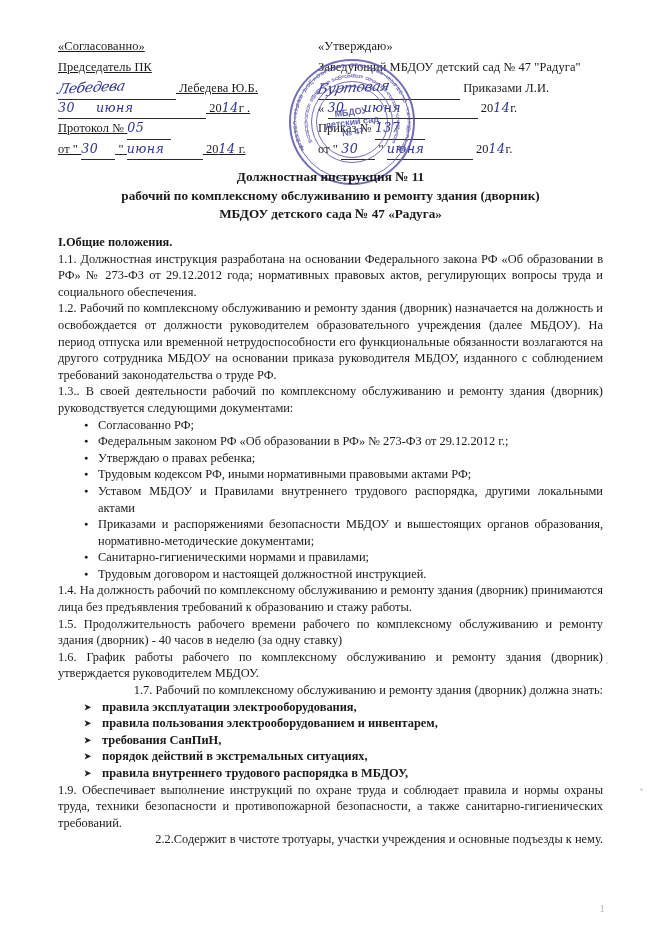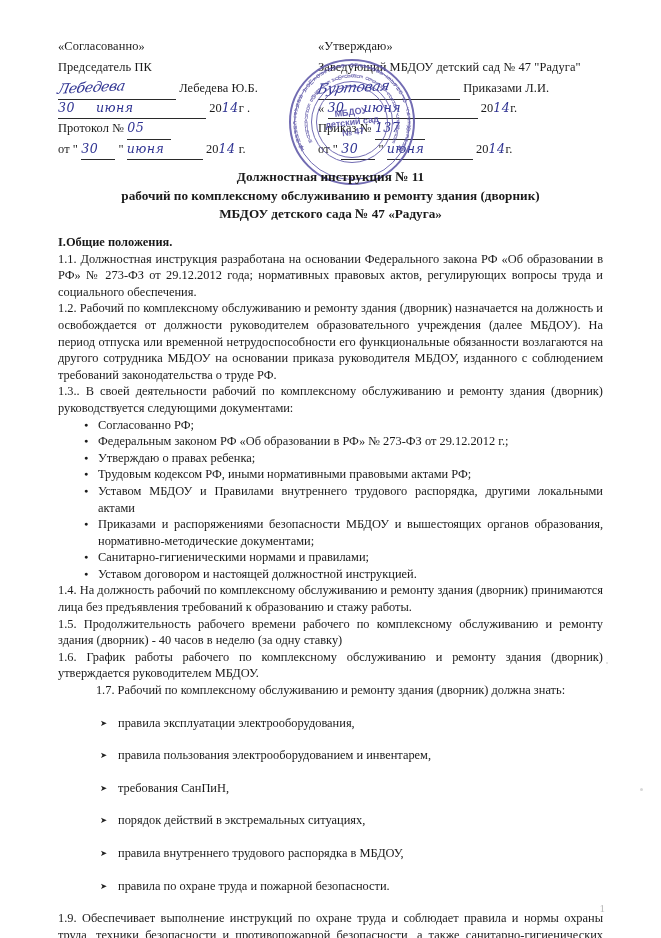--- a/index.html
+++ b/index.html
@@ -28,21 +28,21 @@
     width: 661px;
     height: 120px;
   }
   .appr-col {
     position: absolute;
     font-size: 12.4px;
     line-height: 20.5px;
     letter-spacing: 0.1px;
     white-space: nowrap;
   }
-  .appr-left  { left: 58px;  top: 0; }
+  .appr-left  { left: 58px;  top: 0; text-decoration: underline; }
   .appr-right { left: 318px; top: 0; }
 
   .appr-line { display: block; height: 20.5px; position: relative; }
 
   
   .blank {
     display: inline-block;
     border-bottom: 1px solid #2a2a2a;
     vertical-align: baseline;
     position: relative;
@@ -143,21 +143,21 @@
   }
   .sec-head {
     font-weight: bold;
     margin: 0;
   }
   .para {
     margin: 0;
     text-align: justify;
     text-indent: 0;
   }
-  .para.nojust { text-align: center; }
+  .para.nojust { text-align: right; }
 
   ul.b-dot, ul.b-arrow {
     margin: 0;
     padding: 0;
     list-style: none;
   }
   ul.b-dot > li {
     position: relative;
     padding-left: 40px;
     text-align: justify;
@@ -167,21 +167,22 @@
     content: "\25CF";
     position: absolute;
     left: 26px;
     top: -1px;
     font-size: 7px;
     line-height: 18px;
   }
   ul.b-arrow > li {
     position: relative;
     padding-left: 44px;
-    margin: 16px;
+    margin: 0;
+    font-weight: bold;
   }
   ul.b-arrow > li::before {
     content: "\27A4";
     position: absolute;
     left: 26px;
     top: 0px;
     font-size: 8.5px;
     line-height: 17px;
     color: #222;
   }
@@ -413,35 +414,34 @@
     <p class="para">1.3.. В своей деятельности рабочий по комплексному обслуживанию и ремонту здания (дворник)  руководствуется следующими документами:</p>
 
     <ul class="b-dot" id="docs-list">
         <li>Согласованно РФ;</li>
         <li>Федеральным законом РФ «Об образовании в РФ» № 273-ФЗ от 29.12.2012 г.;</li>
         <li>Утверждаю о правах ребенка;</li>
         <li>Трудовым кодексом РФ, иными нормативными правовыми актами РФ;</li>
         <li>Уставом МБДОУ и Правилами внутреннего трудового распорядка, другими локальными актами</li>
         <li>Приказами и распоряжениями безопасности МБДОУ и вышестоящих органов образования, нормативно-методические документами;</li>
         <li>Санитарно-гигиеническими нормами и правилами;</li>
-        <li>Уставом договором и настоящей должностной инструкцией.</li>
+        <li>Трудовым договором и настоящей должностной инструкцией.</li>
       </ul>
 
     <p class="para">1.4. На должность рабочий по комплексному обслуживанию и ремонту здания (дворник) принимаются лица  без предъявления требований к образованию и стажу работы.</p>
     <p class="para">1.5. Продолжительность рабочего времени рабочего по комплексному обслуживанию и ремонту здания (дворник)  - 40 часов в неделю (за одну ставку)</p>
     <p class="para">1.6. График работы рабочего по комплексному обслуживанию и ремонту здания (дворник) утверждается руководителем МБДОУ.</p>
     <p class="para nojust">1.7. Рабочий по комплексному обслуживанию и ремонту здания (дворник)   должна знать:</p>
 
     <ul class="b-arrow" id="know-list">
         <li>правила эксплуатации электрооборудования,</li>
         <li>правила пользования электрооборудованием и инвентарем,</li>
         <li>требования СанПиН,</li>
         <li>порядок действий в экстремальных ситуациях,</li>
         <li>правила внутреннего трудового распорядка в МБДОУ,</li>
-        <li>правила по охране труда и пожарной безопасности.</li>
       </ul>
 
     <p class="para">1.9. Обеспечивает выполнение инструкций по охране труда и соблюдает правила и нормы охраны труда, техники безопасности и противопожарной безопасности, а также санитарно-гигиенических требований.</p>
     <p class="para nojust">2.2.Содержит в чистоте тротуары, участки учреждения и основные подъезды к нему.</p>
   </div>
 
   <div class="page-num">1</div>
 
   <div class="speck" style="left:68px;  top:148px; width:2px; height:2px;"></div>
   <div class="speck" style="left:640px; top:788px; width:3px; height:3px;"></div>

